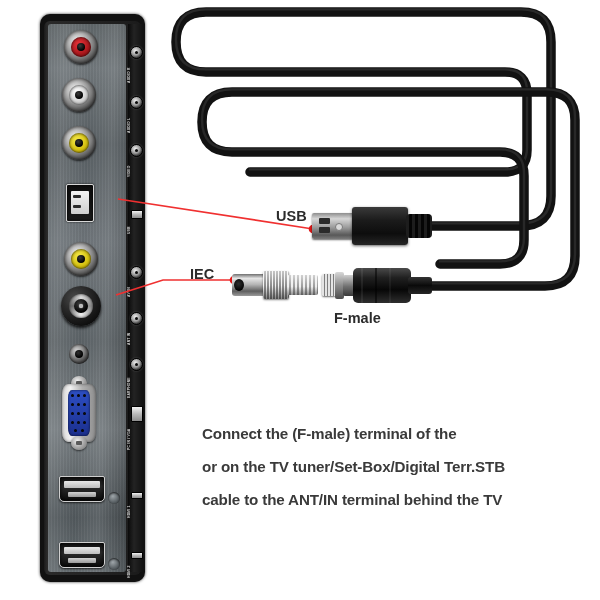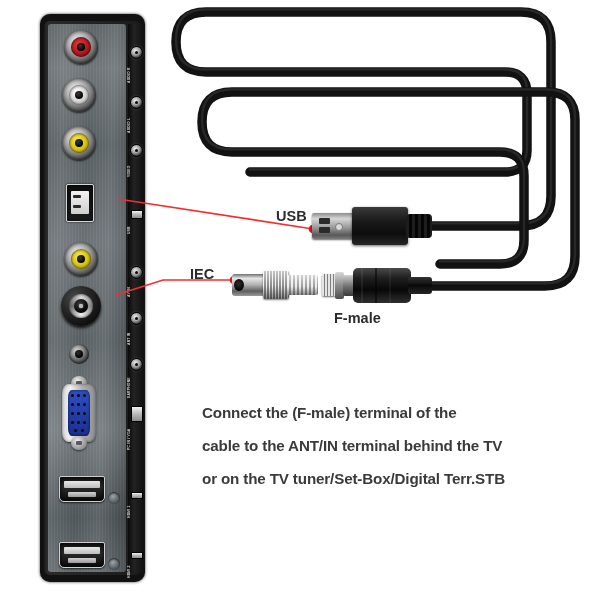--- a/index.html
+++ b/index.html
@@ -278,21 +278,21 @@
   .callout{
     position:absolute;font-weight:bold;color:#2c2c2c;
     font-family:"Liberation Sans", sans-serif;
   }
   #label-usb{left:276px;top:208px;font-size:14.5px;}
   #label-iec{left:190px;top:266px;font-size:14.5px;}
   #label-fmale{left:334px;top:310px;font-size:14.5px;}
 
   
   .instructions{
-    position:absolute;left:202px;top:396px;width:392px;
+    position:absolute;left:202px;top:417px;width:392px;
     color:#3a3a3a;
     font-size:15.2px;font-weight:bold;
     line-height:33px;
     letter-spacing:-.15px;
   }
   .instructions div{white-space:nowrap;}
 </style>
 </head>
 <body>
 
@@ -512,17 +512,17 @@
     <div class="body"></div>
     <div class="tail"></div>
   </div>
 
   <div class="callout" id="label-usb">USB</div>
   <div class="callout" id="label-iec">IEC</div>
   <div class="callout" id="label-fmale">F-male</div>
 
   <div class="instructions">
     <div>Connect the (F-male) terminal of the</div>
+    <div>or on the TV tuner/Set-Box/Digital Terr.STB</div>
     <div>cable to the ANT/IN terminal behind the TV</div>
-    <div>or on the TV tuner/Set-Box/Digital Terr.STB</div>
   </div>
 
 </div>
 
 </body></html>

